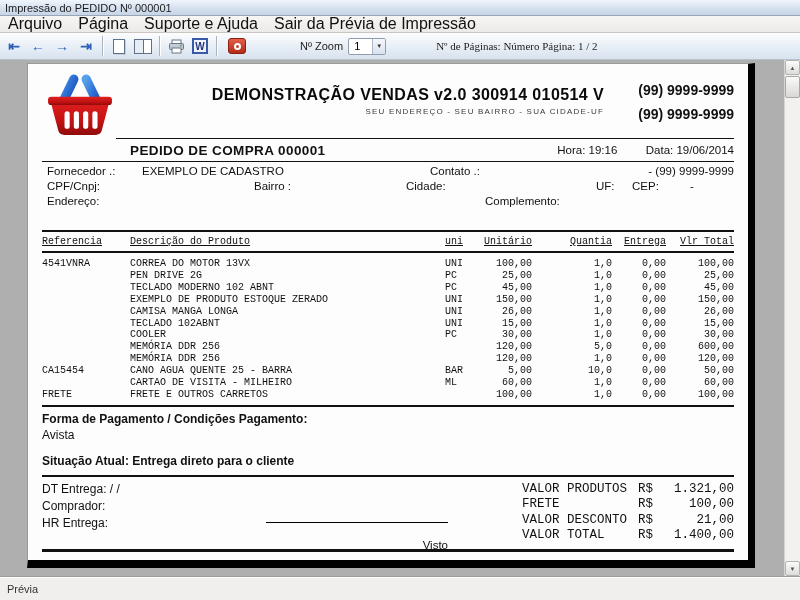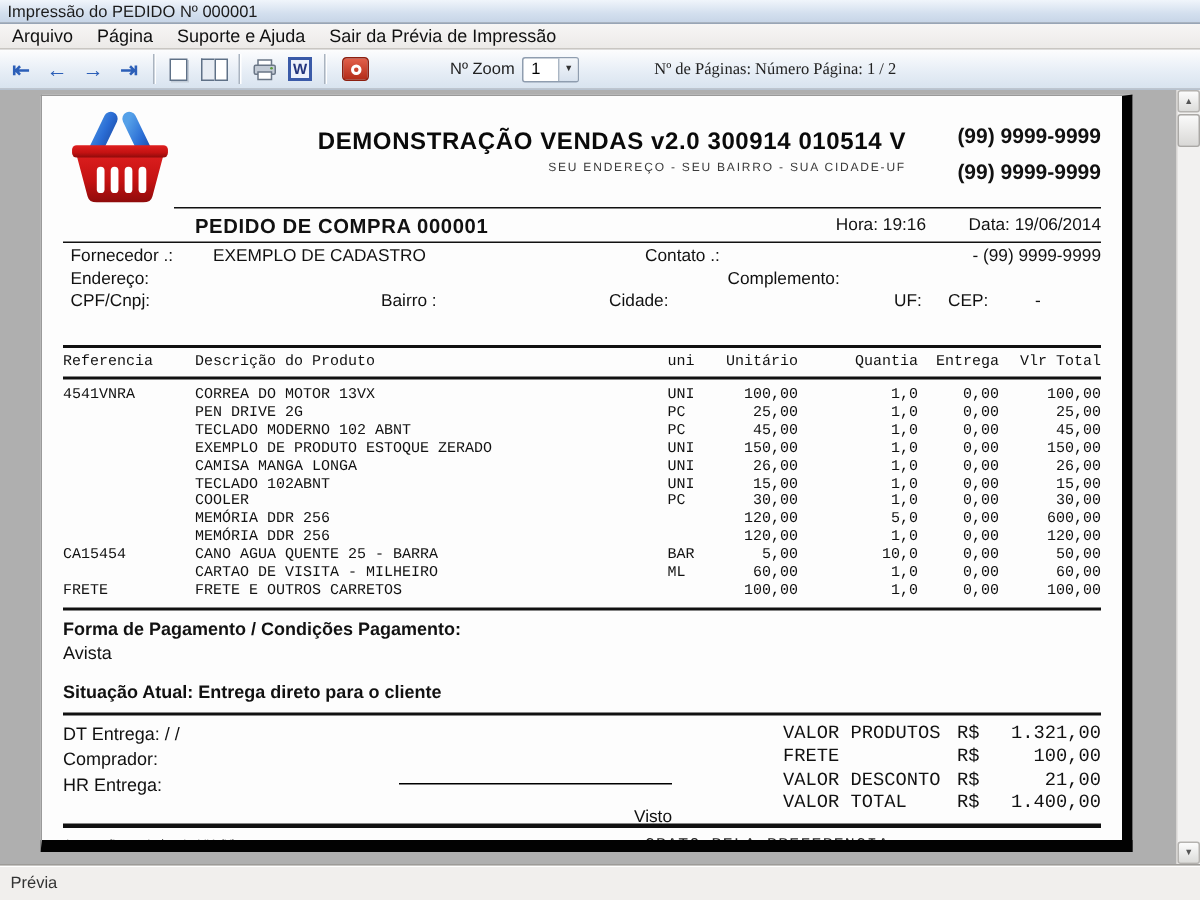--- a/index.html
+++ b/index.html
@@ -10,21 +10,21 @@
 
   
   .titlebar { height:16px; flex:0 0 16px;
     background:linear-gradient(#f0f5fb,#d3dfee 60%,#c7d5e7);
     border-bottom:1px solid #98a5b6; display:flex; align-items:center;
     padding-left:5px; font-size:11px; color:#1c1c1c; }
 
   
   .menubar { height:17px; flex:0 0 17px; background:linear-gradient(#f7f6f5,#eceae8);
     border-bottom:1px solid #c9c6c2; display:flex; align-items:flex-start;
-    font-size:12px; color:#111; }
+    font-size:16px; color:#111; }
   .menu-item { padding:0 8px; height:100%; display:flex; align-items:center; cursor:default; }
 
   
   .toolbar { height:27px; flex:0 0 27px;
     background:linear-gradient(#fdfdfe,#e7eef6 55%,#d8e3ef);
     border-bottom:1px solid #b7c2cf; display:flex; align-items:center;
     padding:0 20px 0 3px; gap:2px; }
   .tb-btn { width:22px; height:21px; display:flex; align-items:center; justify-content:center;
     border-radius:2px; cursor:default; }
   .nav-glyph { font-size:14px; font-weight:bold; color:#2c5fb8; line-height:1; }
@@ -92,21 +92,21 @@
   .order-title { margin-left:88px; font-size:13.5px; font-weight:bold; letter-spacing:0.4px; flex:1; }
   .order-dt { font-size:11.5px; }
   .order-dt .gap { display:inline-block; width:22px; }
 
   .supplier { padding:3px 0 20px; font-size:11.5px; }
   .sup-row { position:relative; height:15px; }
   .sup-row span { position:absolute; white-space:nowrap; }
 
   .items { font-family:"Liberation Mono","DejaVu Sans Mono",monospace; font-size:10px; }
   .it-grid { display:grid; grid-template-columns:88px 307px 43px 52px 80px 54px 1fr; }
-  .items-head { padding:4px 0 2px; }
+  .items-head { padding:4px 0 2px;text-decoration:underline; }
   .items-head .it-grid { font-size:10px; }
   .hr-tablehead { border-top:2px solid #111; margin-top:2px; }
   .items-body { padding:5px 0 4px; }
   .it-row { line-height:11.9px; }
   .c-uni { padding-left:8px; }
   .c-num { text-align:right; }
   .items-head .c-num { text-align:right; }
 
   .payment { font-size:12px; padding:5px 0 7px; }
   .pay-title { font-weight:bold; }
@@ -250,30 +250,30 @@
       <div class="hr"></div>
 
       <div class="supplier">
         <div class="sup-row">
           <span style="left:5px">Fornecedor .:</span>
           <span style="left:100px">EXEMPLO DE CADASTRO</span>
           <span style="left:388px">Contato .:</span>
           <span style="right:0; text-align:right">- (99) 9999-9999</span>
         </div>
         <div class="sup-row">
-          <span style="left:5px">Endereço:</span>
-          <span style="left:443px">Complemento:</span>
-        </div>
-        <div class="sup-row">
           <span style="left:5px">CPF/Cnpj:</span>
           <span style="left:212px">Bairro :</span>
           <span style="left:364px">Cidade:</span>
           <span style="left:554px">UF:</span>
           <span style="left:590px">CEP:</span>
           <span style="left:648px">-</span>
+        </div>
+        <div class="sup-row">
+          <span style="left:5px">Endereço:</span>
+          <span style="left:443px">Complemento:</span>
         </div>
       </div>
 
       <div class="hr2"></div>
 
       <div class="items">
         <div class="items-head">
           <div class="it-grid">
             <span>Referencia</span>
             <span>Descrição do Produto</span>

